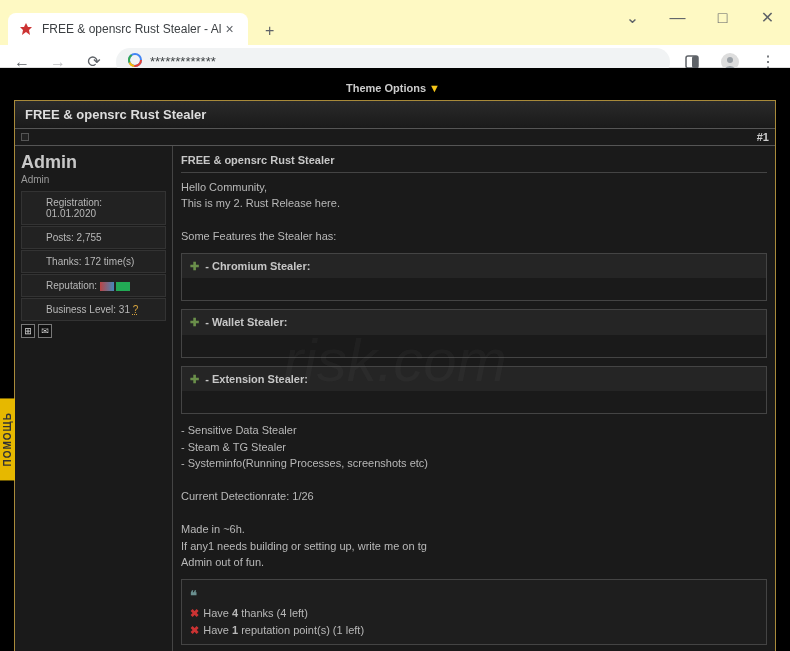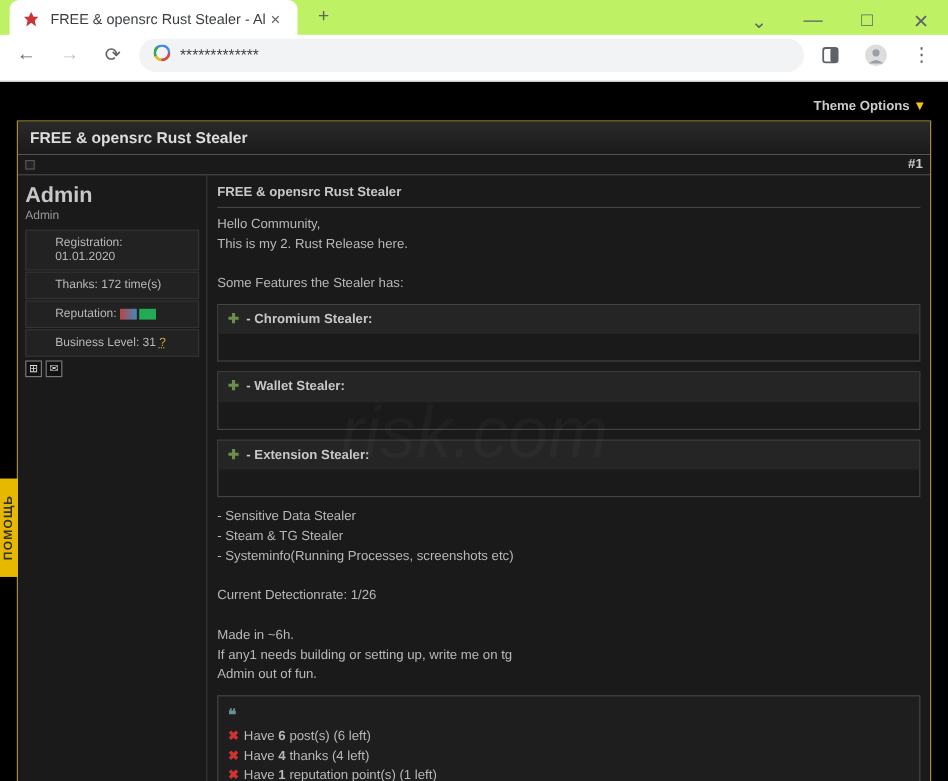--- a/index.html
+++ b/index.html
@@ -1,36 +1,36 @@
 <!DOCTYPE html>
 <html><head>
 <meta charset="utf-8">
 <style>
 *{margin:0;padding:0;box-sizing:border-box;font-family:Verdana,Arial,sans-serif}
 body{background:#202020;width:790px;height:651px;overflow:hidden}
 .browser-chrome{background:#fff;height:68px;border-bottom:1px solid #ddd}
-.tab-bar{height:29px;background:#bef264;display:flex;align-items:flex-start;padding:0 8px}
+.tab-bar{height:45px;background:#fef9c3;display:flex;align-items:flex-end;padding:0 8px}
 .tab{height:32px;background:#fff;border-radius:8px 8px 0 0;display:flex;align-items:center;padding:0 10px;min-width:200px;font-size:12px;color:#3c4043;position:relative}
 .tab .fav{width:16px;height:16px;margin-right:8px;display:flex;align-items:center;justify-content:center}
 .tab .close{margin-left:auto;padding:0 4px;color:#5f6368;font-size:14px}
 .new-tab{width:28px;height:28px;display:flex;align-items:center;justify-content:center;color:#5f6368;font-size:16px;margin-left:8px}
 .win-controls{position:absolute;right:0;top:0;display:flex;height:35px}
 .win-btn{width:45px;display:flex;align-items:center;justify-content:center;color:#5f6368}
 .addr-bar{height:33px;display:flex;align-items:center;padding:0 8px;gap:8px}
 .nav-btn{width:28px;height:28px;display:flex;align-items:center;justify-content:center;color:#5f6368;border-radius:50%}
 .url-field{flex:1;height:28px;background:#f1f3f4;border-radius:14px;display:flex;align-items:center;padding:0 12px;font-size:13px;color:#3c4043}
 .url-field .g{margin-right:8px}
 .right-icons{display:flex;gap:10px;align-items:center}
 .ricon{width:28px;height:28px;display:flex;align-items:center;justify-content:center;color:#5f6368}
 .viewport{height:583px;background:#000;overflow:auto;position:relative}
 .viewport::-webkit-scrollbar{width:16px}
 .viewport::-webkit-scrollbar-track{background:#f1f1f1}
 .viewport::-webkit-scrollbar-thumb{background:#c1c1c1}
 .forum-wrap{padding:10px 14px 10px 14px}
-.theme-bar{text-align:right;color:#ccc;font-size:11px;padding:4px 4px 6px 0;font-weight:bold}
+.theme-bar{text-align:center;color:#ccc;font-size:11px;padding:4px 4px 6px 0;font-weight:bold}
 .theme-bar .arrow{color:#f5c518}
 .thread-box{border:1px solid #a88a3a}
 .thread-title{background:linear-gradient(#2a2a2a,#1a1a1a);color:#ddd;font-size:13px;font-weight:bold;padding:6px 10px;border-bottom:1px solid #555}
 .post-bar{background:#1a1a1a;border-bottom:1px solid #555;display:flex;align-items:center;padding:2px 6px;color:#ccc;font-size:11px}
 .post-bar .marker{width:8px;height:8px;background:#222;border:1px solid #555}
 .post-bar .postnum{margin-left:auto;font-weight:bold}
 .post-row{display:flex}
 .user-col{width:158px;background:#1a1a1a;border-right:1px solid #444;padding:6px}
 .username{color:#c7c7c7;font-size:18px;font-weight:bold}
 .usertitle{color:#9a9a9a;font-size:10px;margin-top:1px;margin-bottom:6px}
@@ -118,20 +118,21 @@
       <div class="thread-title">FREE &amp; opensrc Rust Stealer</div>
       <div class="post-bar">
         <span class="marker"></span>
         <span class="postnum">#1</span>
       </div>
       <div class="post-row">
         <div class="user-col">
           <div class="username">Admin</div>
           <div class="usertitle">Admin</div>
           <div class="ustat"><span class="k">Registration:</span> <span>01.01.2020</span></div>
+          <div class="ustat"><span class="k">Posts:</span> <span>2,755</span></div>
           <div class="ustat"><span class="k">Thanks:</span> <span>172 time(s)</span></div>
           <div class="ustat"><span class="k">Reputation:</span> <span class="rep-badges">
                 <span class="rep-badge" style="background:linear-gradient(90deg,#b44,#48b)"></span> 
                 <span class="rep-badge" style="background:#2a5"></span>
               </span></div>
           <div class="ustat"><span class="k">Business Level:</span> <span>31</span> <span class="orange">?</span></div>
           <div class="badge-row">
             <span class="badge">⊞</span>
             <span class="badge">✉</span>
           </div>
@@ -170,21 +171,20 @@
             <span>- Systeminfo(Running Processes, screenshots etc)</span><br><br>
             <span>Current Detectionrate: 1/26</span><br><br>
             <span>Made in ~6h.</span><br>
             <span>If any1 needs building or setting up, write me on tg</span><br>
             <span>Admin out of fun.</span>
           </div>
           <div class="hidden-box">
             <div class="hidden-title">
                 <span class="quote-ico">❝</span>
               </div>
-            <div><span class="xmark">✖</span><span>Have </span><b>6</b><span> post(s) (6 left)</span></div>
             <div><span class="xmark">✖</span><span>Have </span><b>4</b><span> thanks (4 left)</span></div>
             <div><span class="xmark">✖</span><span>Have </span><b>1</b><span> reputation point(s) (1 left)</span></div>
 
           </div>
 
         </div>
       </div>
     </div>
   </div>
 </div>

